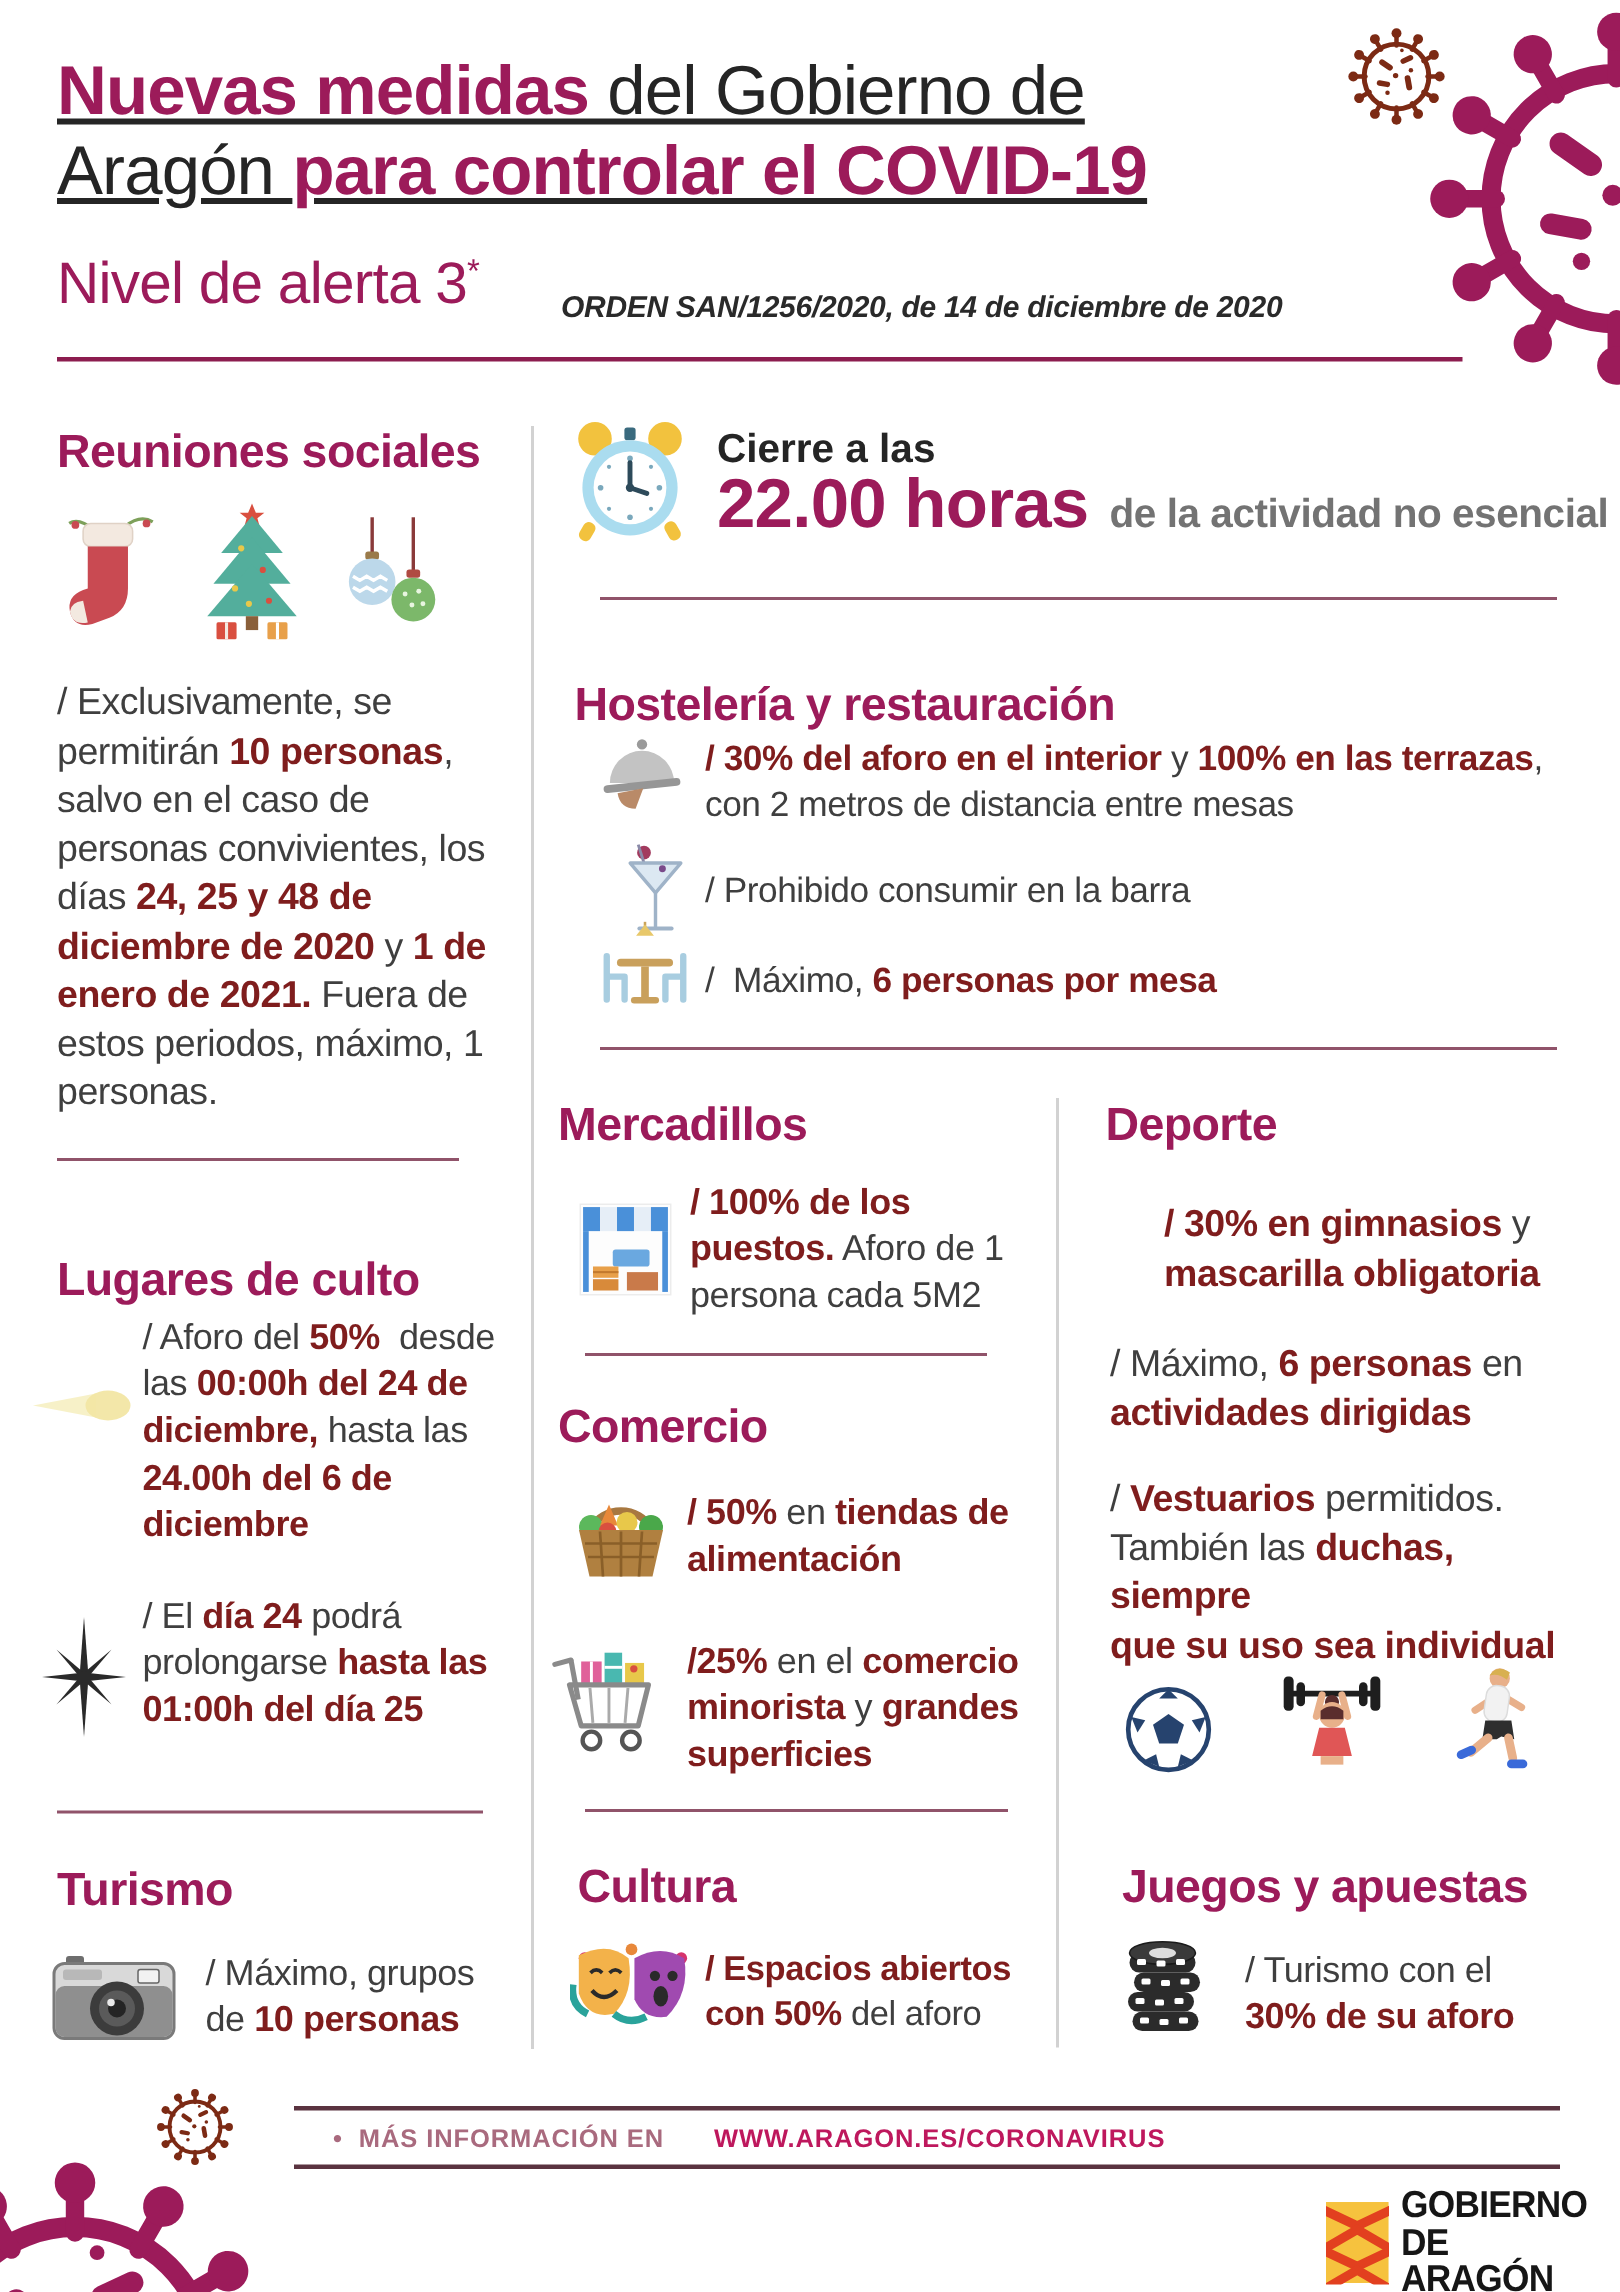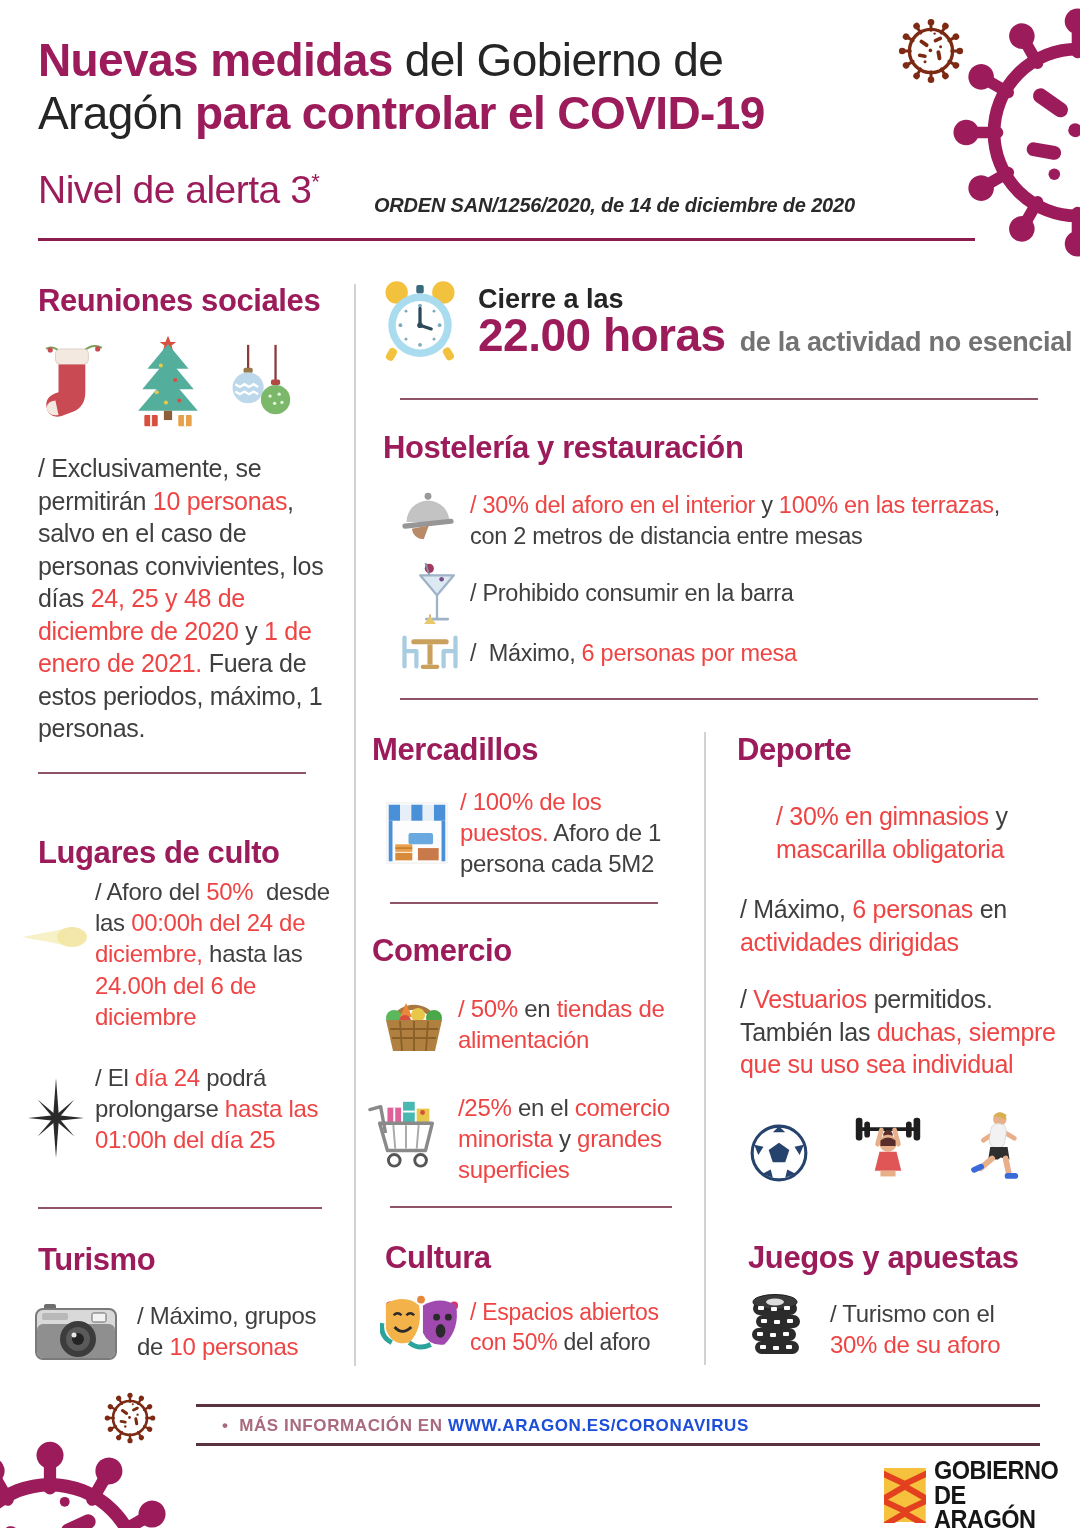--- a/index.html
+++ b/index.html
@@ -9,37 +9,37 @@
     --sep:#90536a;
     --greydiv:#d2d2d2;
     --footline:#5a3340;
   }
   html,body{margin:0;padding:0;background:#e9e9e9;}
   .page{
     position:relative;width:1080px;height:1528px;margin:0 auto;background:#fff;
     overflow:hidden;font-family:"Liberation Sans","DejaVu Sans",sans-serif;color:var(--ink);
   }
   .abs{position:absolute;}
-  .main-title{font-size:46px;line-height:1.16;font-weight:400;color:var(--ink);letter-spacing:-0.6px;}
+  .main-title{font-size:46px;line-height:1.16;font-weight:400;color:var(--ink);letter-spacing:-0.6px;text-decoration:underline;}
   .acc{color:var(--accent);font-weight:700;}
-  .b{font-weight:400;color:#ef4444;}
+  .b{font-weight:700;color:#7f1d1d;}
   .alert{font-size:39px;color:var(--accent);letter-spacing:-0.5px;}
   .alert sup{font-size:22px;}
   .order{font-size:20px;font-style:italic;font-weight:700;color:#2a2a2a;letter-spacing:-0.2px;}
   .sec-title{font-size:31px;font-weight:700;color:var(--accent);letter-spacing:-0.4px;}
   .body-text{color:var(--body);line-height:1.3;white-space:pre-wrap;letter-spacing:-0.3px;}
   .fs25{font-size:25px;} .fs24{font-size:24px;} .fs23{font-size:23.5px;} .fs23c{font-size:23px;}
   .hsep{height:2px;background:var(--sep);}
   .vsep{width:2px;background:var(--greydiv);}
   .rule{height:3px;background:#8c1d4f;}
   .cierre1{font-size:27px;font-weight:700;color:#252525;}
   .cierre2{font-size:46px;font-weight:700;color:var(--accent);letter-spacing:-0.5px;white-space:nowrap;}
   .cierre2 .suffix{font-size:27px;color:#737373;letter-spacing:-0.3px;margin-left:14px;}
   .foot-text{font-size:17px;letter-spacing:0.6px;color:#a96a7e;font-weight:700;white-space:nowrap;}
-  .foot-text .url{color:#1d4ed8;}
+  .foot-text .url{color:#be185d;margin-left:28px;}
   .logo-text{font-size:25px;font-weight:700;line-height:0.98;color:#161616;letter-spacing:-0.5px;transform:scaleX(0.94);transform-origin:left;}
   .icon-row{display:flex;align-items:flex-end;gap:24px;}
 </style>
 </head>
 <body>
 
 <svg width="0" height="0" style="position:absolute">
   <defs>
     <g id="vspike">
         <rect x="105" y="16" width="10" height="30" rx="5"></rect>
@@ -212,21 +212,21 @@
     </g>
     <line x1="45" y1="52" x2="45" y2="34" stroke="#2d4a5a" stroke-width="3.5" stroke-linecap="round"></line>
     <line x1="45" y1="52" x2="57" y2="56" stroke="#2d4a5a" stroke-width="3.5" stroke-linecap="round"></line>
     <circle cx="45" cy="52" r="3" fill="#2d4a5a"></circle>
   </svg>
   <div class="abs cierre1" style="left:478px;top:284px">Cierre a las</div>
   <div class="abs cierre2" style="left:478px;top:308px"><span>22.00 horas</span><span class="suffix">de la actividad no esencial</span></div>
 
   <div class="abs hsep" style="left:400px;top:398px;width:638px"></div>
 
-  <div class="abs sec-title" style="left:383px;top:430px">Hostelería y restauración</div>
+  <div class="abs sec-title" style="left:383px;top:452px">Hostelería y restauración</div>
 
   <svg class="abs" style="left:398px;top:486px" width="60" height="60" viewBox="0 0 70 70">
     <circle cx="35" cy="12" r="4" fill="#9a9a9a"></circle>
     <path d="M10 42 A25 25 0 0 1 60 42 Z" fill="#c3c3c3"></path>
     <rect x="5" y="41" width="60" height="6" rx="3" fill="#969696" transform="rotate(-6 35 44)"></rect>
     <path d="M16 50 L36 46 L30 62 Q18 62 16 50 Z" fill="#b98a68"></path>
   </svg>
   <div class="abs body-text fs23" style="left:470px;top:490px;width:640px"><span class="b">/ 30% del aforo en el interior</span><span> y </span><span class="b">100% en las terrazas</span><span>,
 con 2 metros de distancia entre mesas</span></div>
 

